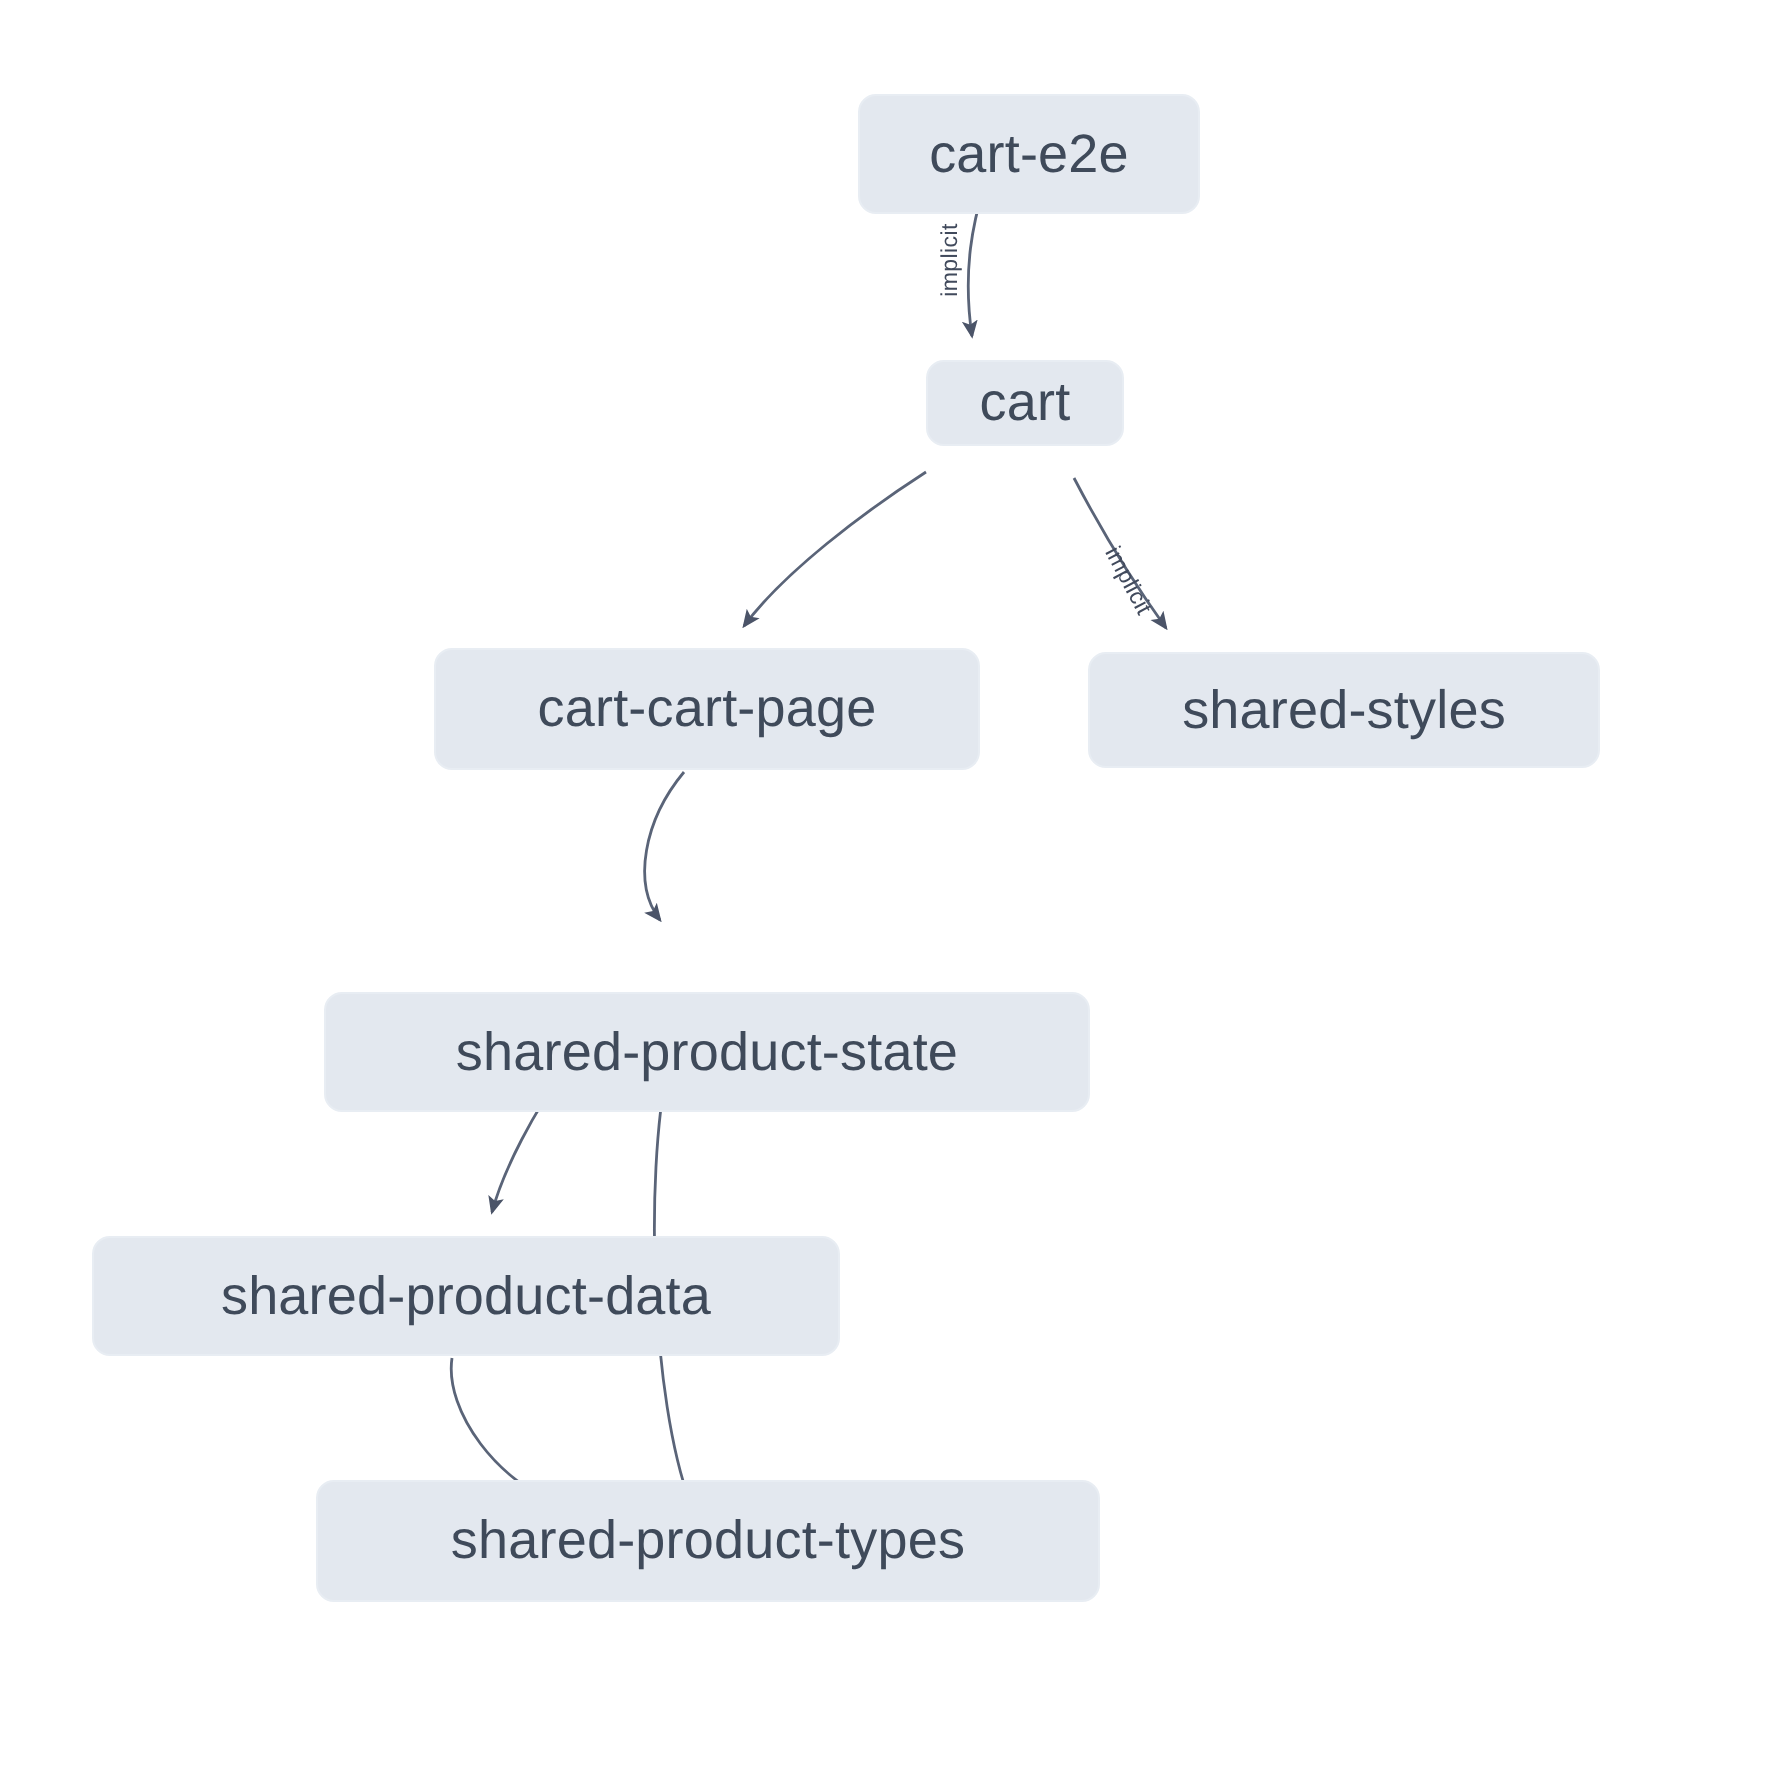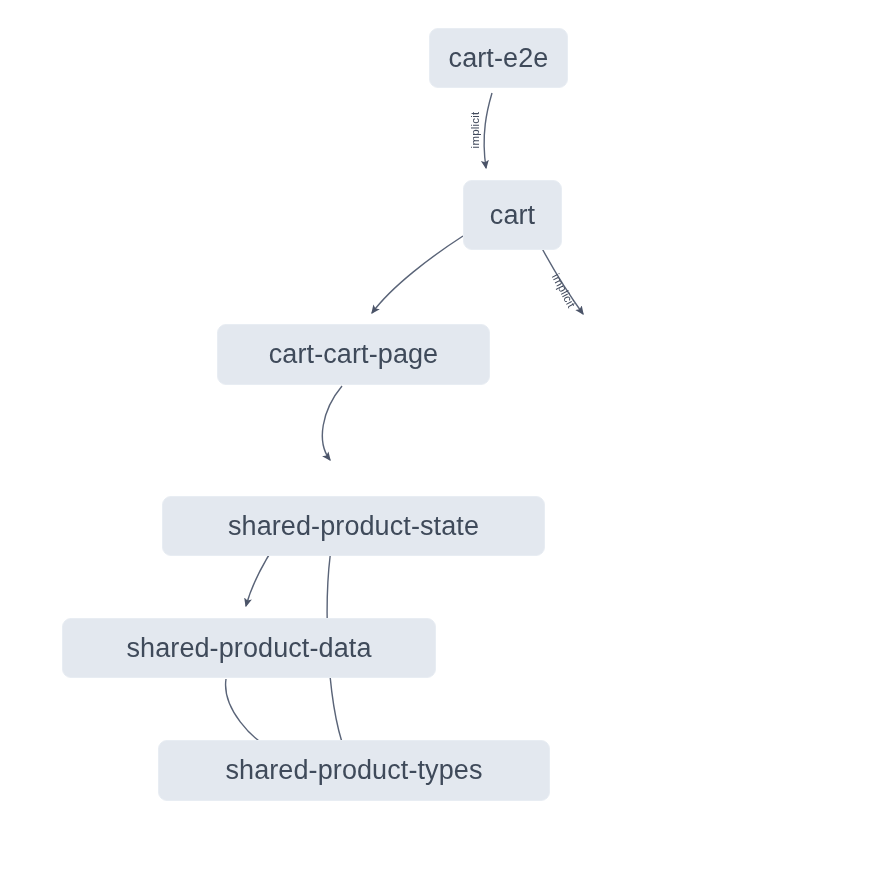--- a/index.html
+++ b/index.html
@@ -77,38 +77,41 @@
 
     <path d="M 342 386 C 322 410, 316 442, 330 460" fill="none" stroke="#5a6478" stroke-width="1.4" marker-end="url(#arrow)"></path>
 
     <path d="M 284 532 C 267 556, 252 584, 246 606" fill="none" stroke="#5a6478" stroke-width="1.4" marker-end="url(#arrow)"></path>
 
     <path d="M 334 532 C 322 590, 326 700, 345 751" fill="none" stroke="#5a6478" stroke-width="1.4" marker-end="url(#arrow)"></path>
 
     <path d="M 226 679 C 222 706, 250 742, 280 752" fill="none" stroke="#5a6478" stroke-width="1.4" marker-end="url(#arrow)"></path>
   </svg>
 
-  <div class="graph-node" style="left:429px; top:28px; width:139px; height:60px;">
+  <div class="graph-node" style="left:429px; top:47px; width:171px; height:60px;">
     <span class="node-label">cart-e2e</span>
   </div>
 
-  <div class="graph-node" style="left:463px; top:180px; width:99px; height:70px;">
+  <div class="graph-node" style="left:463px; top:180px; width:99px; height:43px;">
     <span class="node-label">cart</span>
   </div>
 
   <div class="graph-node" style="left:217px; top:324px; width:273px; height:61px;">
     <span class="node-label">cart-cart-page</span>
   </div>
 
+  <div class="graph-node" style="left:544px; top:326px; width:256px; height:58px;">
+    <span class="node-label">shared-styles</span>
+  </div>
 
   <div class="graph-node" style="left:162px; top:496px; width:383px; height:60px;">
     <span class="node-label">shared-product-state</span>
   </div>
 
-  <div class="graph-node" style="left:46px; top:618px; width:374px; height:60px;margin-left:16px;">
+  <div class="graph-node" style="left:46px; top:618px; width:374px; height:60px;">
     <span class="node-label">shared-product-data</span>
   </div>
 
   <div class="graph-node" style="left:158px; top:740px; width:392px; height:61px;">
     <span class="node-label">shared-product-types</span>
   </div>
 
   <div class="edge-label" style="left:476px; top:130px; transform: translate(-50%,-50%) rotate(-90deg);">implicit</div>
 
   <div class="edge-label" style="left:563px; top:291px; transform: translate(-50%,-50%) rotate(62deg);">implicit</div>

